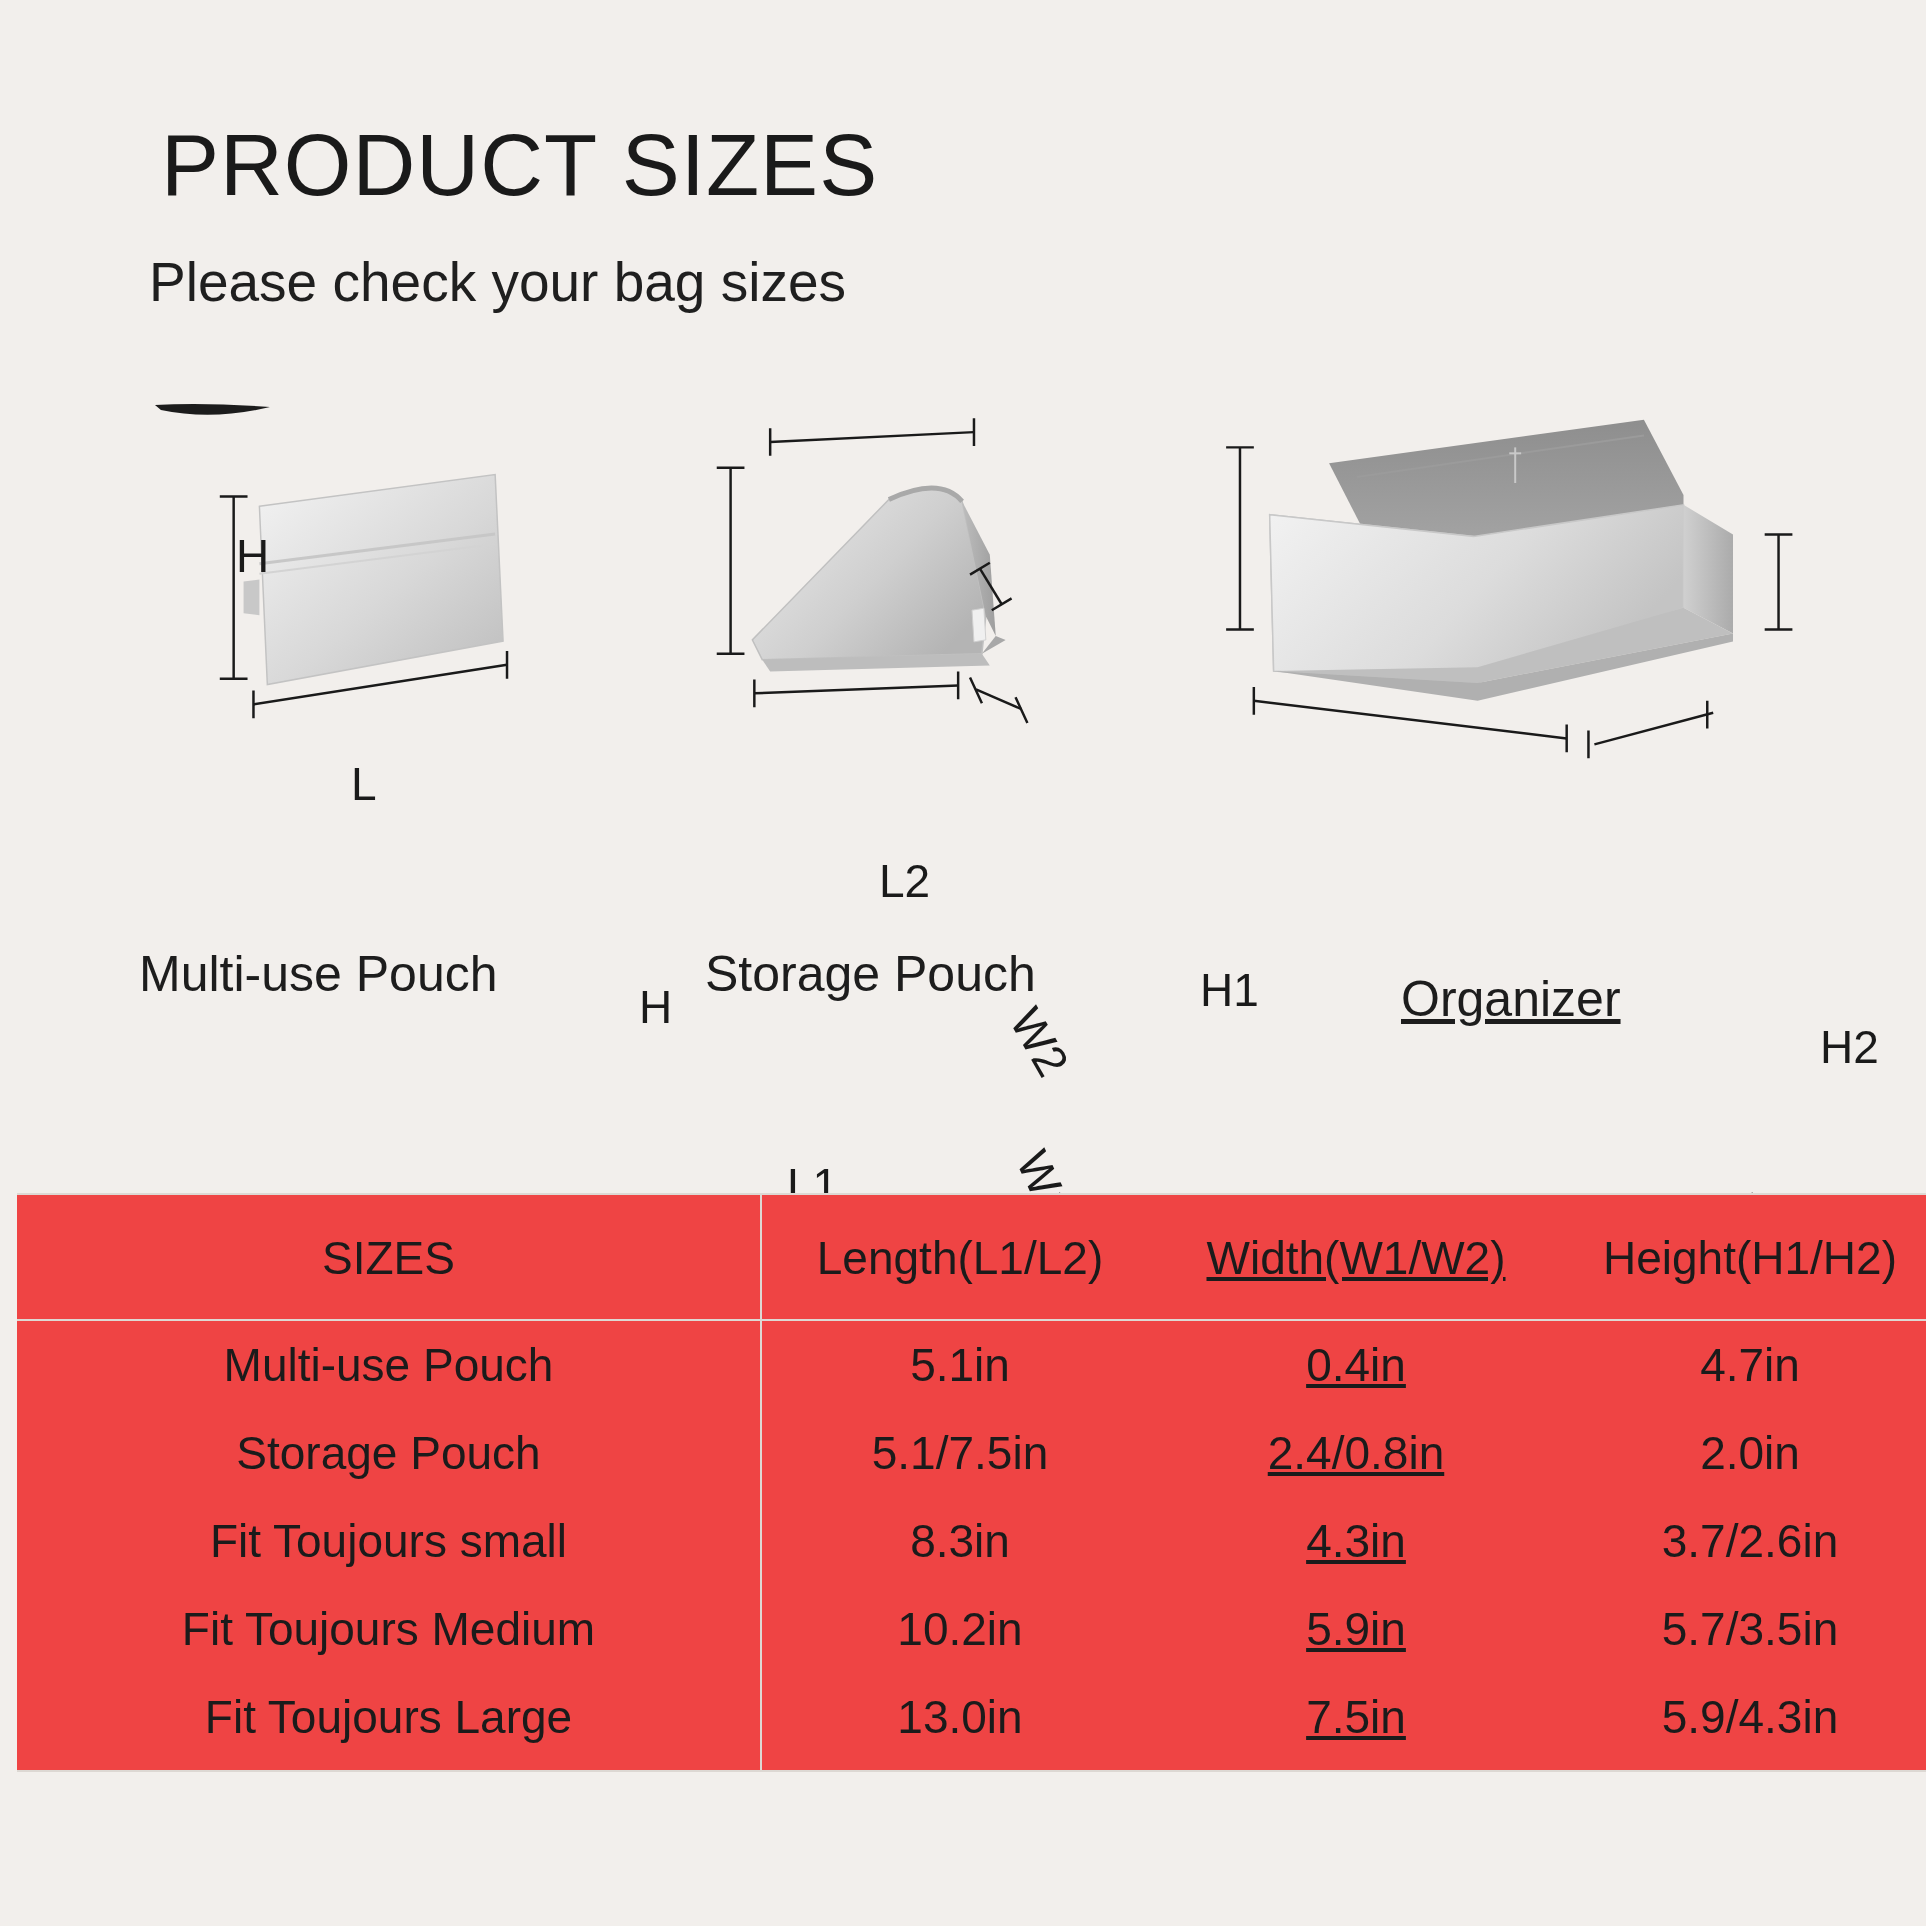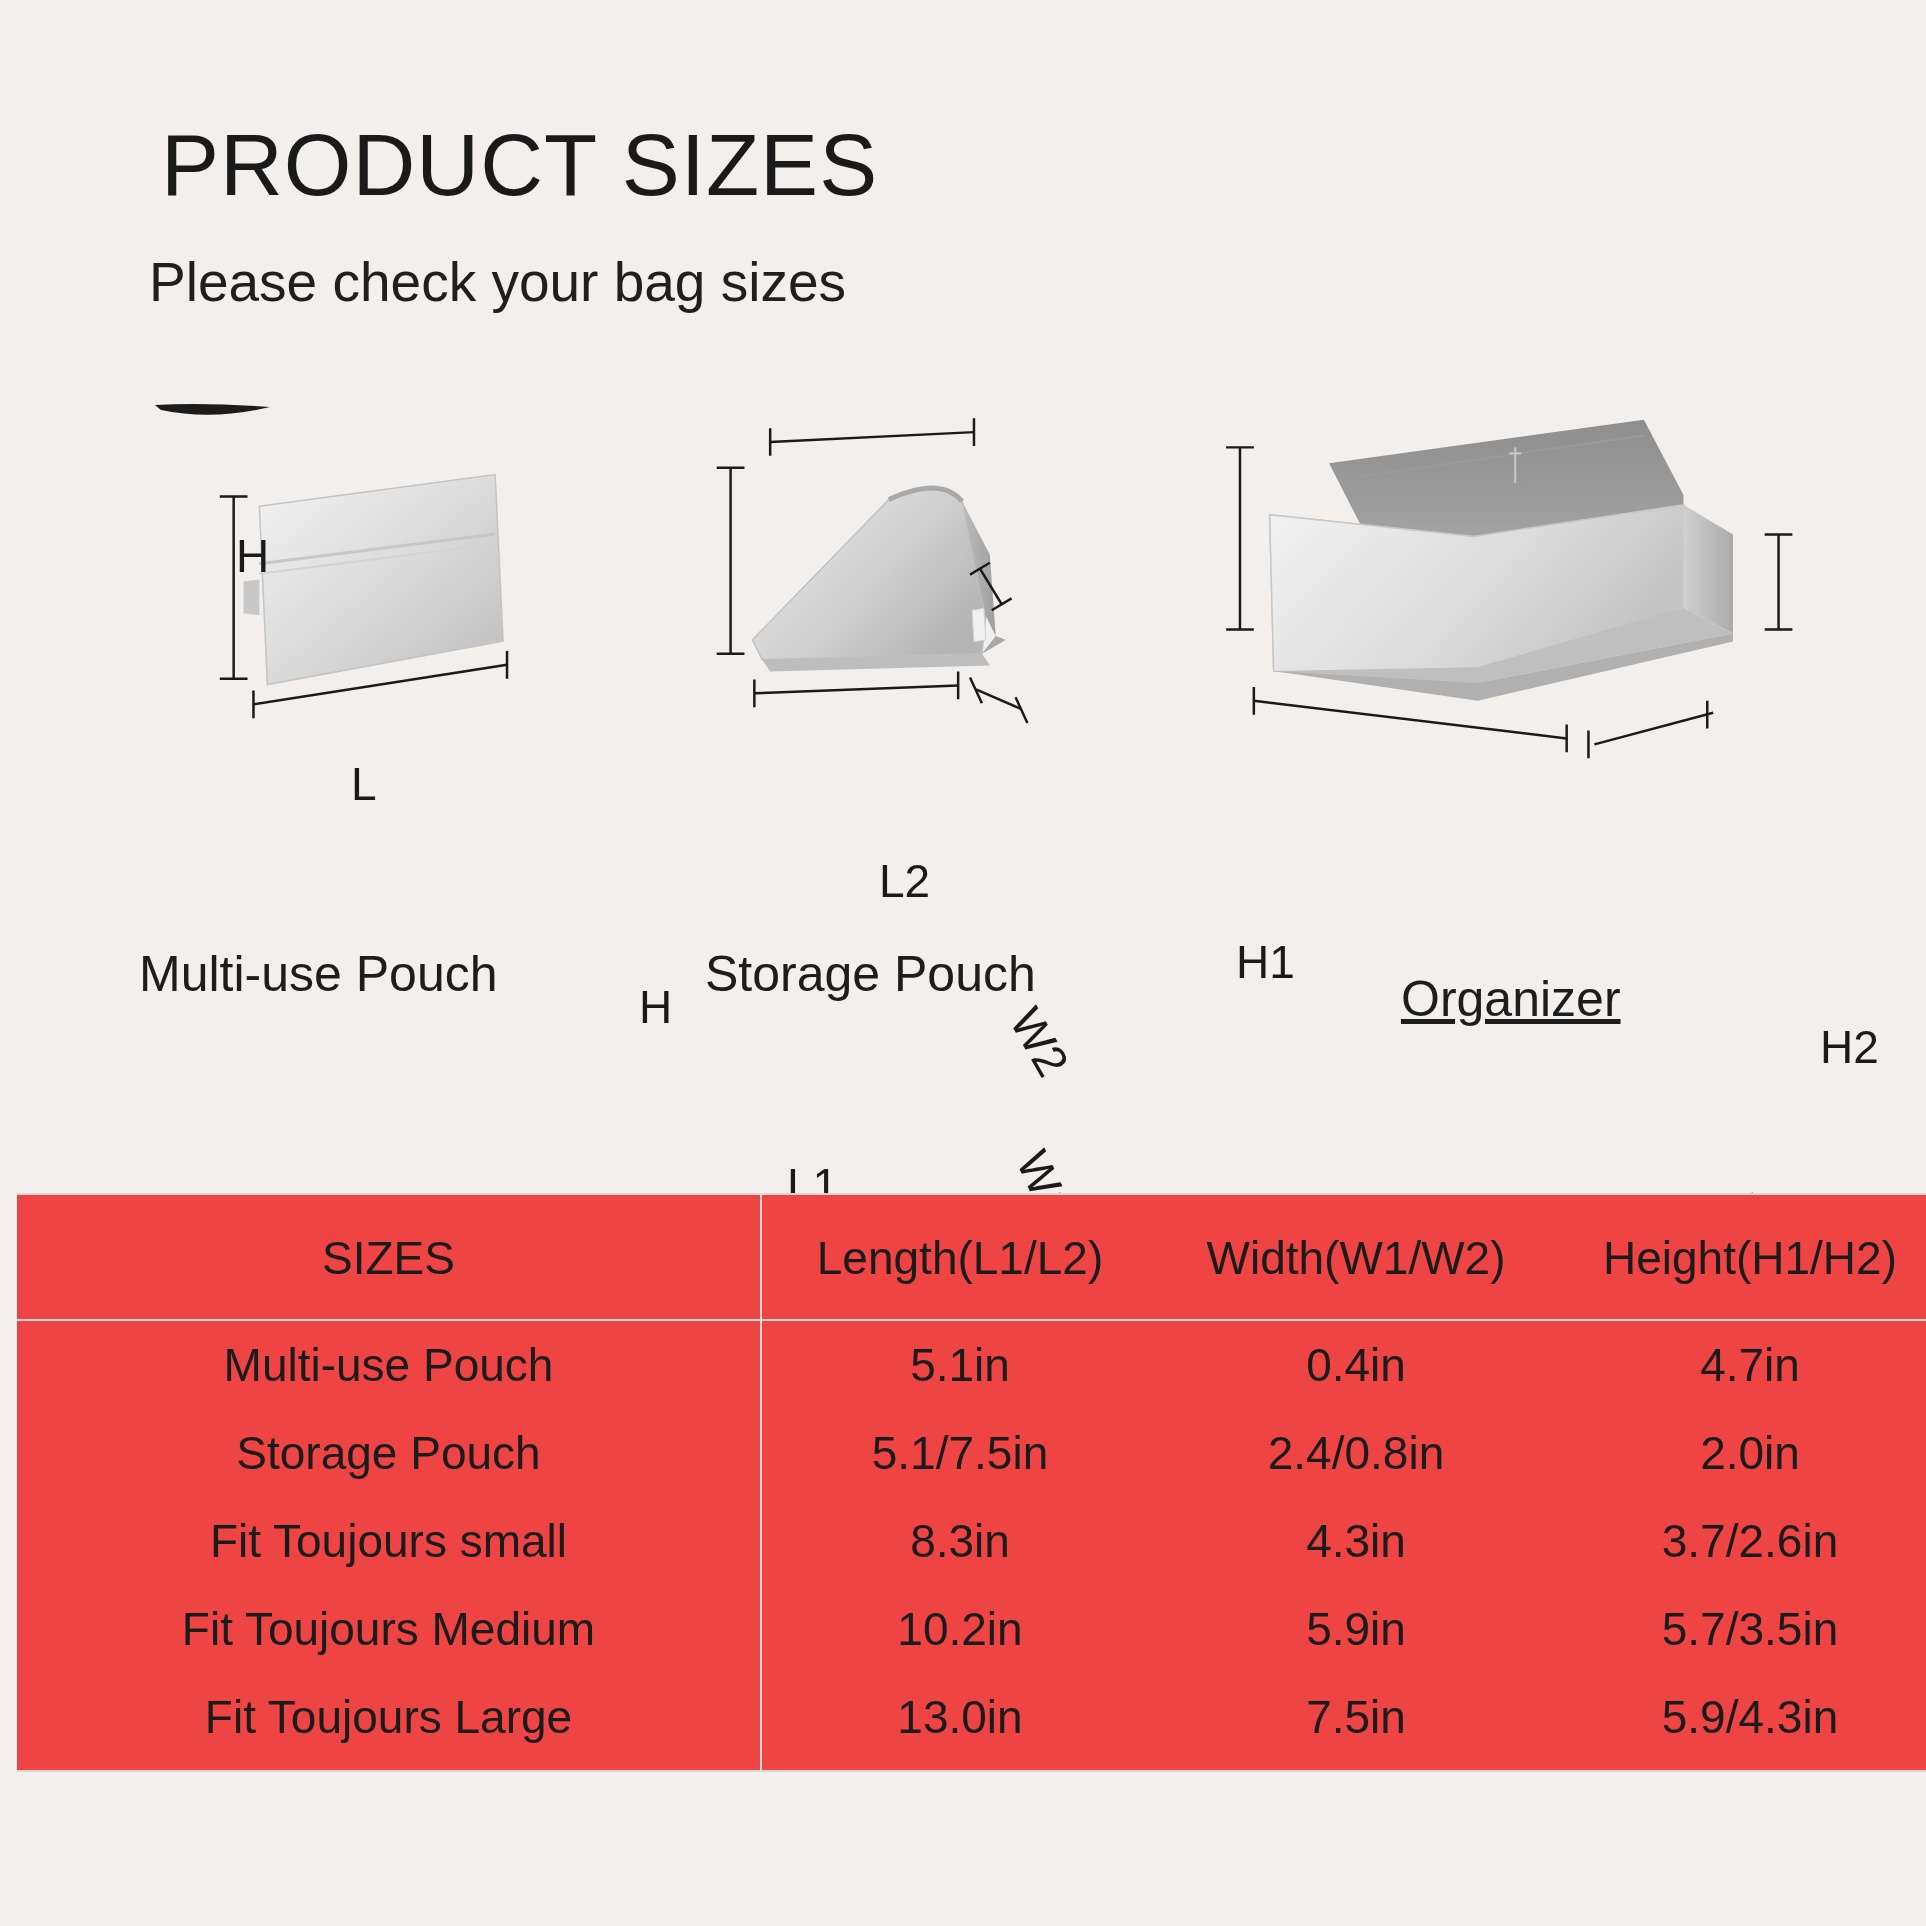--- a/index.html
+++ b/index.html
@@ -114,21 +114,21 @@
     color: #1b1b1b;
     padding: 17px 0;
     text-align: center;
   }
   th.col-name, td.col-name {
     width: 743px;
     text-align: center;
     border-right: 2px solid #ddd8d3;
   }
   th.col-len, td.col-len { width: 396px; }
-  th.col-wid, td.col-wid { width: 396px; }
+  th.col-wid, td.col-wid { width: 396px; text-decoration: underline; }
   th.col-hei, td.col-hei { width: 392px; }
   tbody tr:last-child td { padding-bottom: 26px; margin-left: 34px; }
 </style>
 </head>
 <body>
 
 <div class="page">
 
   <div class="header">
     <h1 class="title">PRODUCT SIZES</h1>
@@ -249,21 +249,21 @@
 
       <path d="M566 150 L566 246" stroke="#1a1a1a" stroke-width="2.5" fill="none"></path>
       <path d="M552 150 L580 150 M552 246 L580 246" stroke="#1a1a1a" stroke-width="2.5"></path>
 
       <path d="M36 318 L352 356" stroke="#1a1a1a" stroke-width="2.5" fill="none"></path>
       <path d="M36 304 L36 332 M352 342 L352 370" stroke="#1a1a1a" stroke-width="2.5"></path>
 
       <path d="M380 362 L500 330" stroke="#1a1a1a" stroke-width="2.5" fill="none"></path>
       <path d="M374 348 L374 376 M494 318 L494 346" stroke="#1a1a1a" stroke-width="2.5"></path>
     </svg>
-    <span class="dim" style="left:1200px; top:559px;margin-left:36px;">H1</span>
+    <span class="dim" style="left:1200px; top:587px;">H1</span>
     <span class="dim" style="left:1820px; top:644px;">H2</span>
     <span class="dim" style="left:1364px; top:812px;">L1</span>
     <span class="dim" style="left:1718px; top:827px; transform:rotate(65deg);">W1</span>
 
     <span class="fig-caption cap1">Multi-use Pouch</span>
     <span class="fig-caption cap2">Storage Pouch</span>
     <span class="fig-caption cap3">Organizer</span>
   </div>
 
   <div class="table-wrap">

